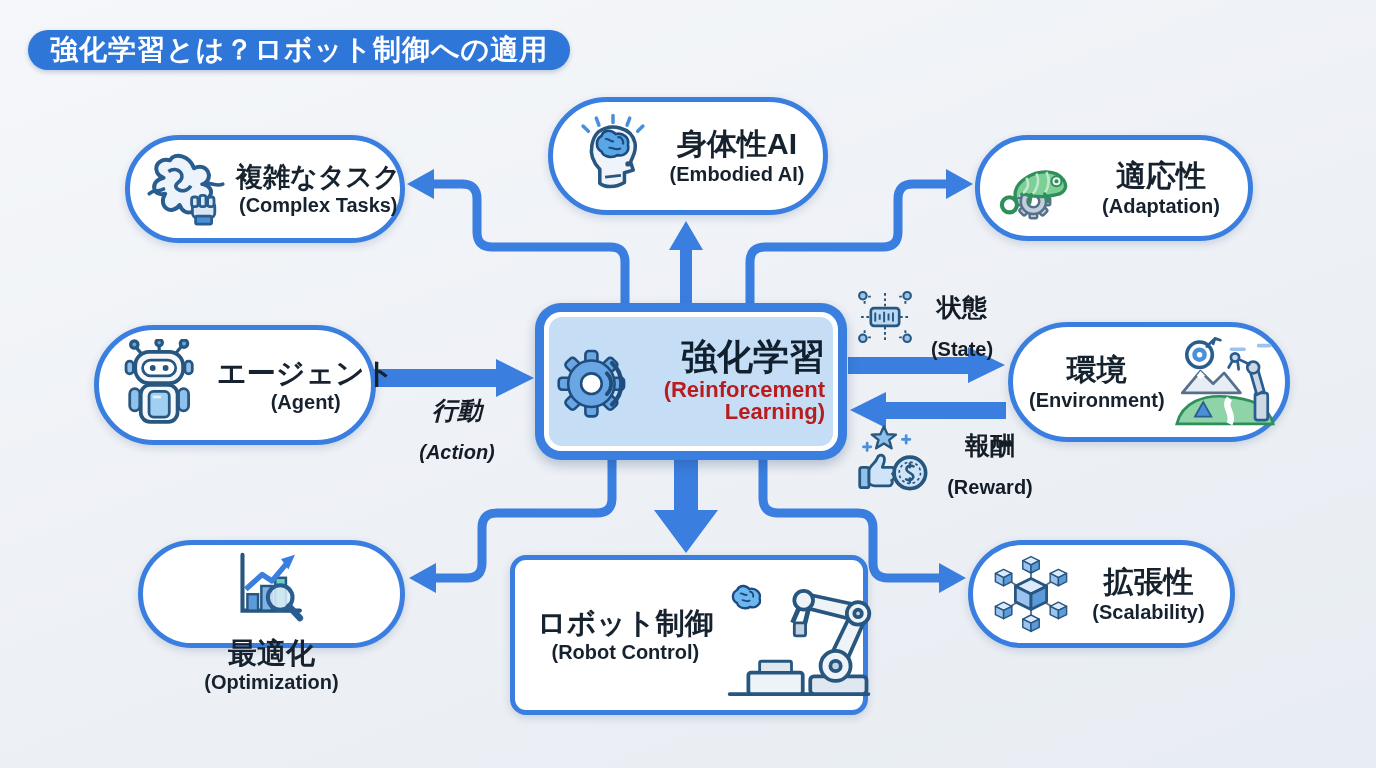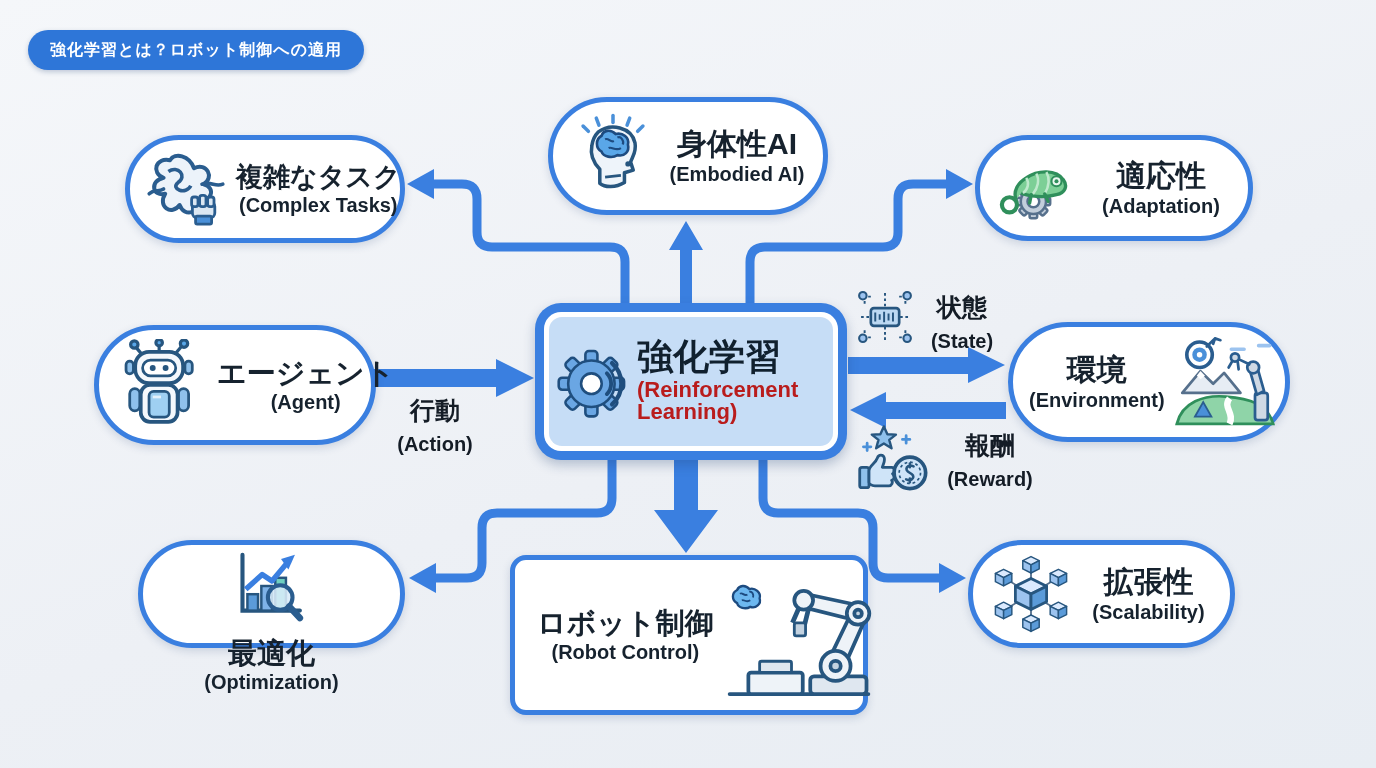--- a/index.html
+++ b/index.html
@@ -9,21 +9,21 @@
   }
   #canvas{
     position:relative;width:1376px;height:768px;overflow:hidden;
     background:linear-gradient(160deg,#f5f7fa 0%,#edf0f5 55%,#e8edf3 100%);
   }
   
   .title-pill{
     position:absolute;left:28px;top:30px;height:40px;
     background:#2e76d8;color:#ffffff;border-radius:21px;
     display:flex;align-items:center;padding:0 22px;
-    font-size:16px;font-weight:bold;letter-spacing:1px;
+    font-size:28px;font-weight:bold;letter-spacing:1px;
     box-shadow:0 2px 5px rgba(27,60,110,.25);z-index:5;
   }
   
   .node{
     position:absolute;display:flex;align-items:center;gap:10px;
     background:#ffffff;border:5px solid #3a7fe0;box-sizing:border-box;
     padding:0 16px;box-shadow:0 3px 9px rgba(27,60,110,.17);z-index:3;
   }
   .node .txt{flex:1;text-align:center;line-height:1.12;}
   .node .jp{font-size:27px;font-weight:bold;color:#16222e;white-space:nowrap;}
@@ -33,29 +33,29 @@
   .center-outer{
     position:absolute;left:535px;top:303px;width:312px;height:157px;
     background:#3a7fe0;border-radius:26px;box-sizing:border-box;padding:9px;
     box-shadow:0 5px 12px rgba(27,60,110,.28);z-index:3;
   }
   .center-ring{background:#ffffff;border-radius:17px;height:100%;box-sizing:border-box;padding:5px;}
   .center-inner{
     background:#c6ddf6;border-radius:13px;height:100%;box-sizing:border-box;
     display:flex;align-items:center;justify-content:center;gap:2px;padding:0 8px;
   }
-  .center-txt{text-align:left;line-height:1.02;margin-left:-8px;}
+  .center-txt{text-align:right;line-height:1.02;margin-left:-8px;}
   .center-txt .jp{font-size:36px;font-weight:bold;color:#10202e;white-space:nowrap;}
   .center-txt .en{font-size:22px;font-weight:bold;color:#b91c1c;margin-top:3px;}
   
   svg.arrows{position:absolute;left:0;top:0;z-index:1;pointer-events:none;}
   
   .edge-label{position:absolute;z-index:4;text-align:center;color:#141c26;font-weight:bold;line-height:1.05;}
   .edge-label .l1{font-size:25px;}
-  .edge-label .l2{font-size:20px;margin-top:11px;}
+  .edge-label .l2{font-size:20px;margin-top:19px;}
   .mini-icon{position:absolute;z-index:4;}
 </style>
 </head>
 <body>
 
 <div id="canvas">
 
   <svg class="arrows" width="1376" height="768" viewBox="0 0 1376 768">
     <g stroke="#3a7fe0" stroke-width="9" fill="none">
 
@@ -321,21 +321,21 @@
         <use href="#cube" transform="translate(46 78)"></use>
         <use href="#cube" transform="translate(46 46) scale(1.9)"></use>
       </svg>
     </span>
     <div class="txt">
       <div class="jp" style="font-size:30px;">拡張性</div>
       <div class="en">(Scalability)</div>
     </div>
   </div>
 
-  <div class="edge-label" style="left:370px;top:397px;width:130px;">
+  <div class="edge-label" style="left:392px;top:397px;width:130px;font-style:italic;">
     <div class="l1">行動</div>
     <div class="l2">(Action)</div>
   </div>
 
   <span class="mini-icon" style="left:854px;top:286px;">
     <svg width="62" height="62" viewBox="0 0 70 70">
       <g stroke="#27567f" stroke-width="2.2" stroke-dasharray="3 3" fill="none">
         <path d="M12 20 L12 12 L22 12"></path>
           <path d="M58 20 L58 12 L48 12"></path>
         <path d="M12 50 L12 58 L22 58"></path>

